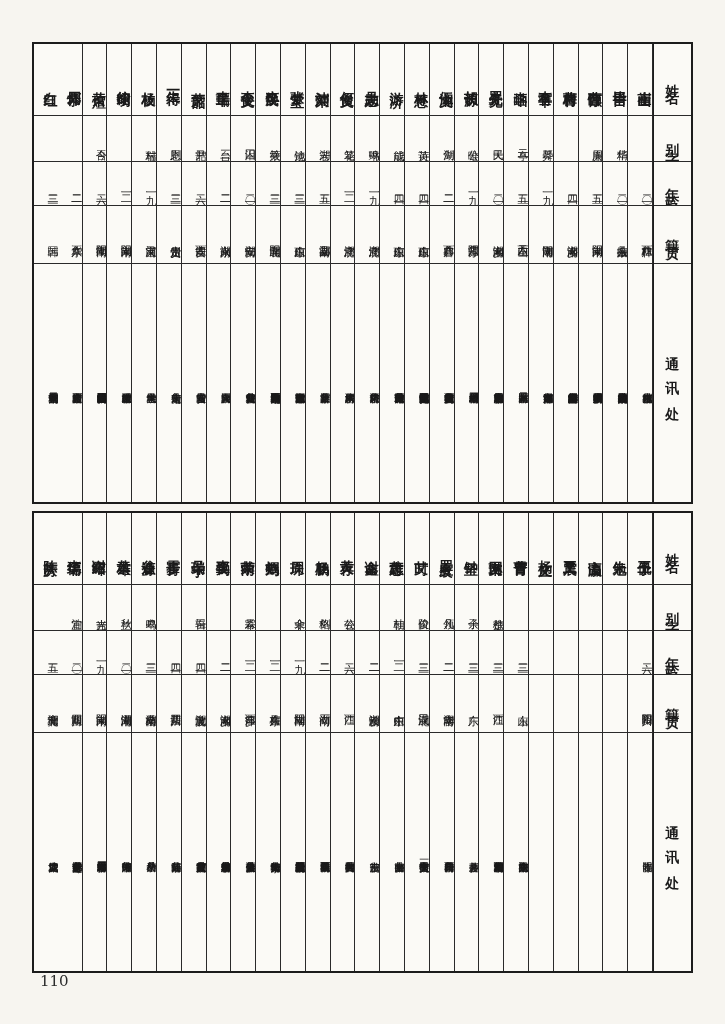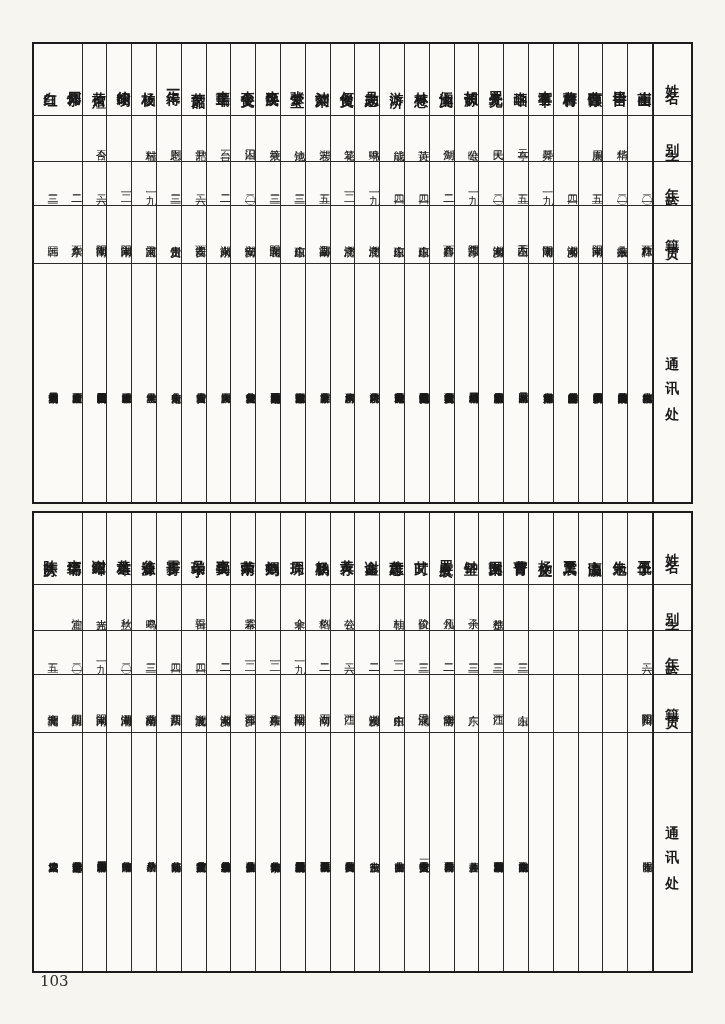--- a/index.html
+++ b/index.html
@@ -436,13 +436,13 @@
     <div class="cell cell-name">陈庆芳</div>
     <div class="cell cell-courtesy"></div>
     <div class="cell cell-age">二五</div>
     <div class="cell cell-origin">湖北黄梅</div>
     <div class="cell cell-address">武穴黄泥塘广成染坊</div>
   </div>
     </div>
 
 </div>
 
-<div class="page-number">103</div>
+<div class="page-number">110</div>
 
 </body></html>

